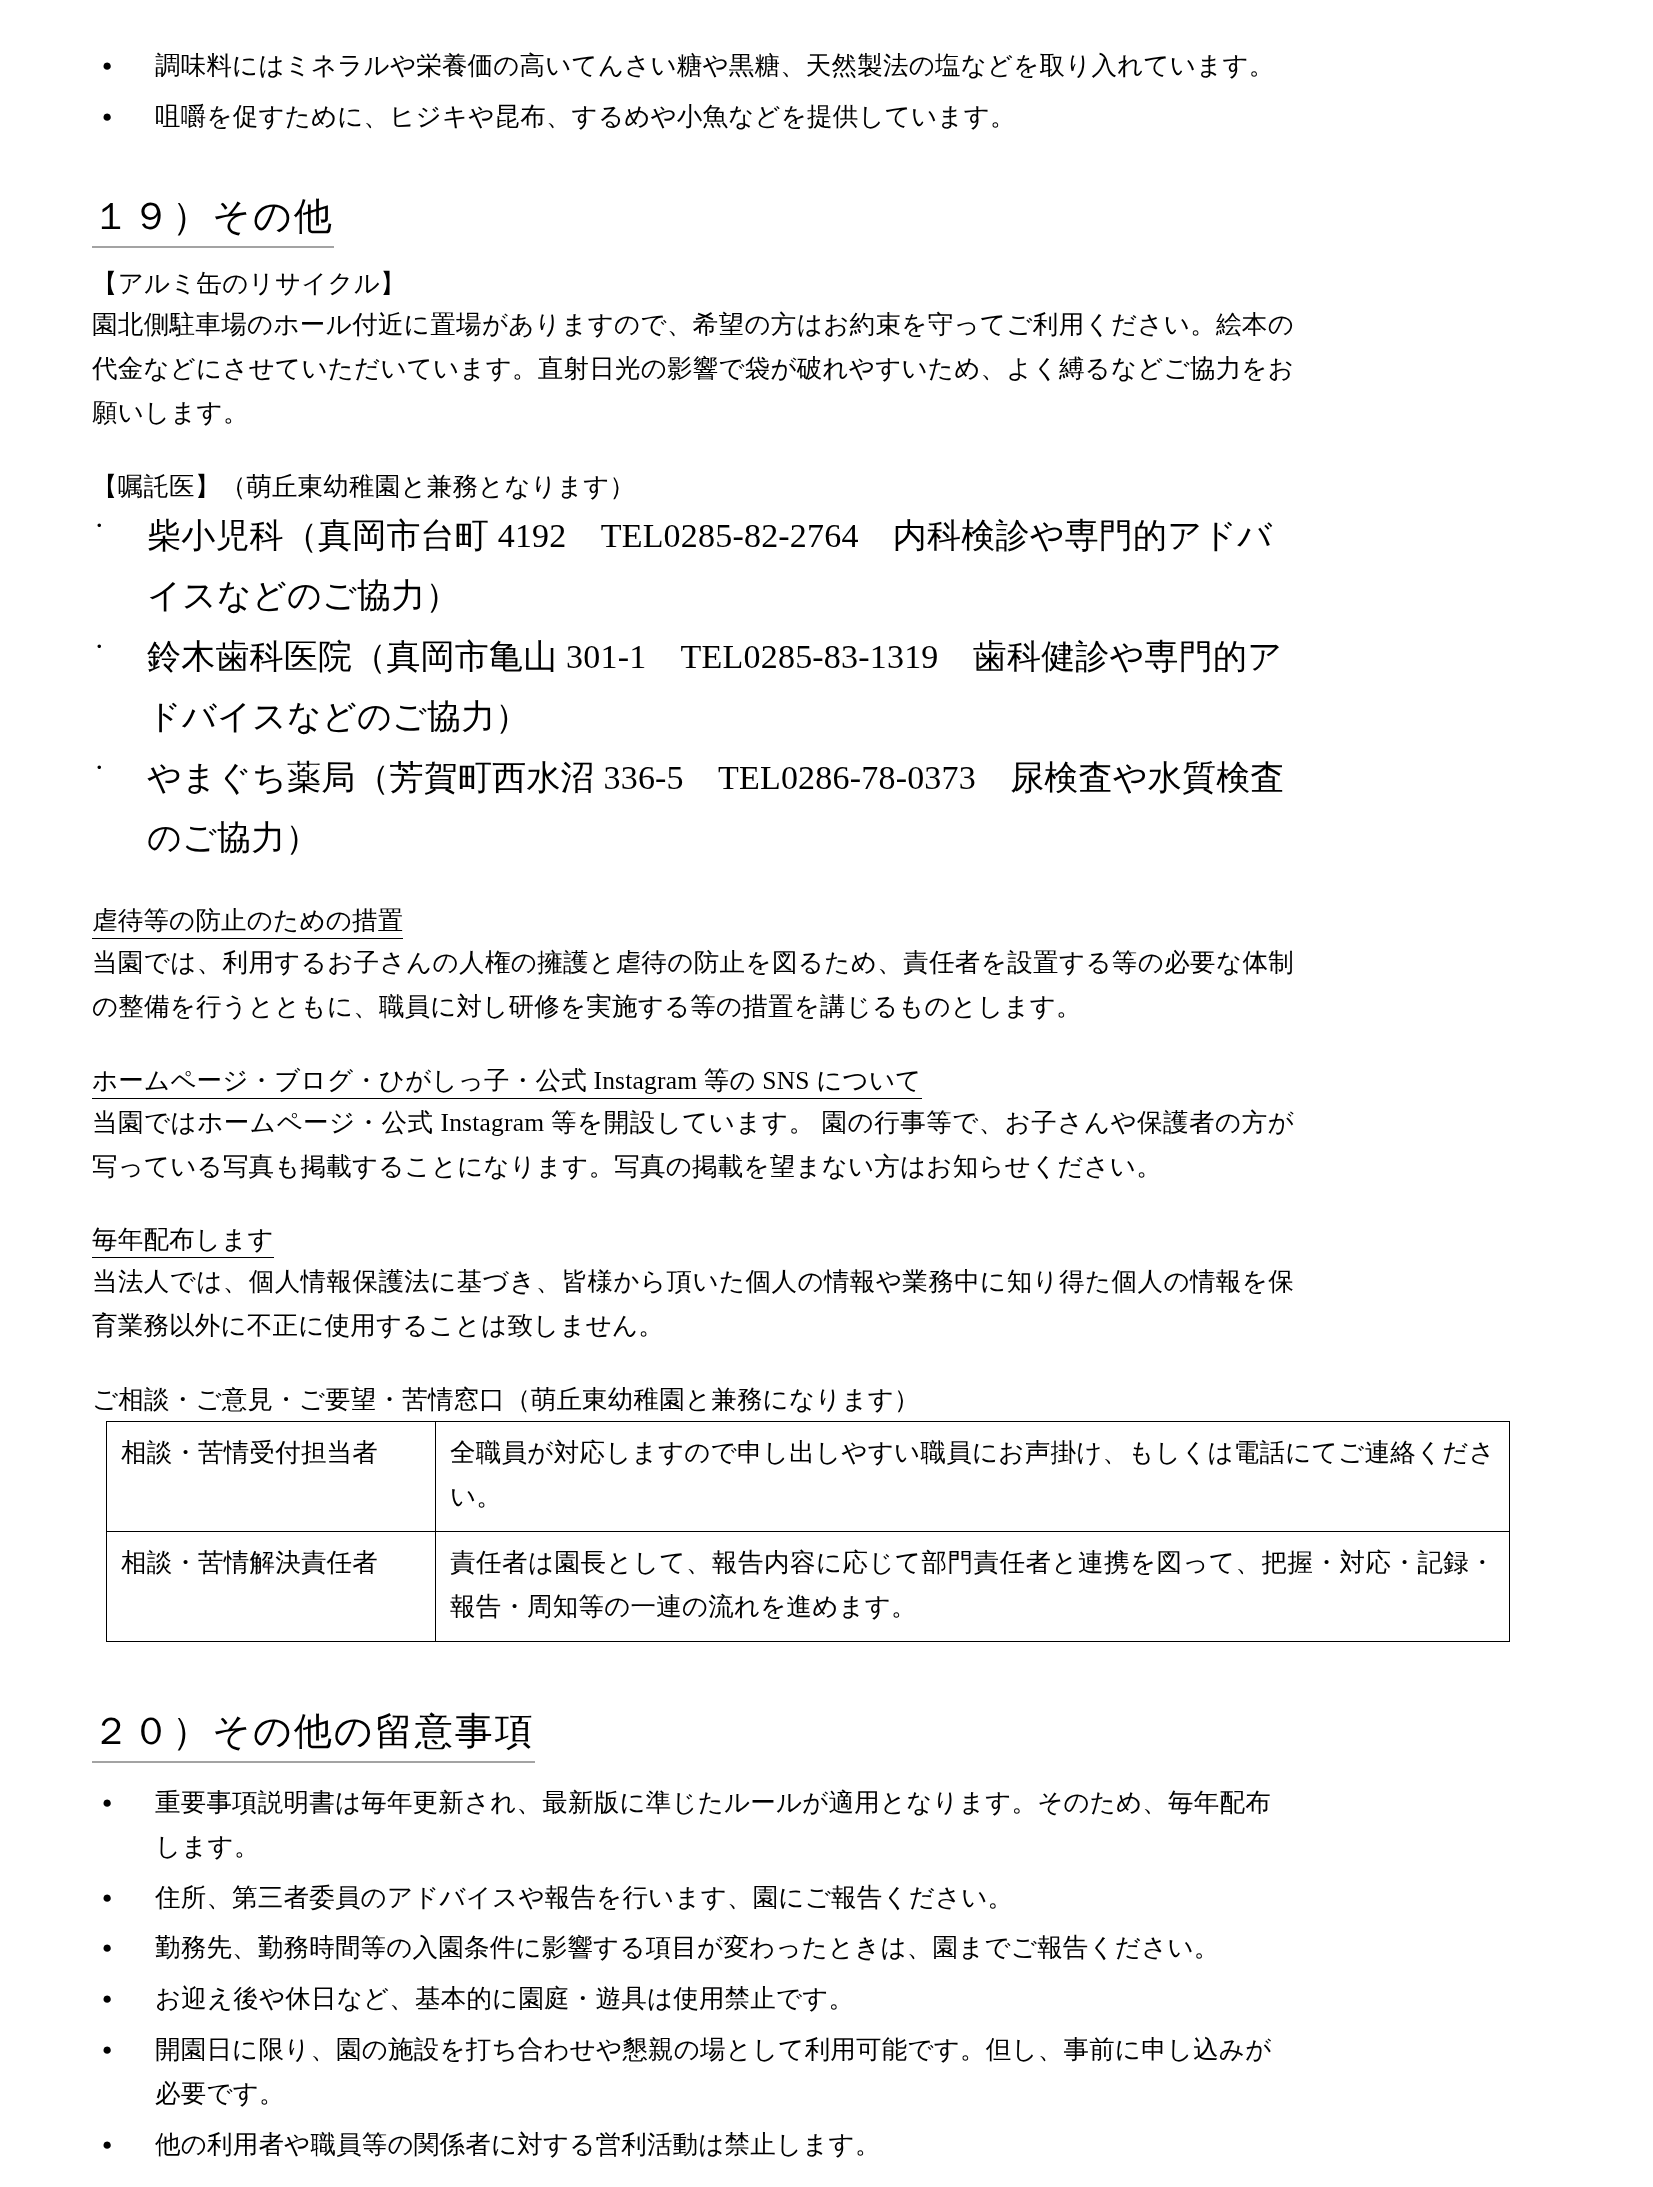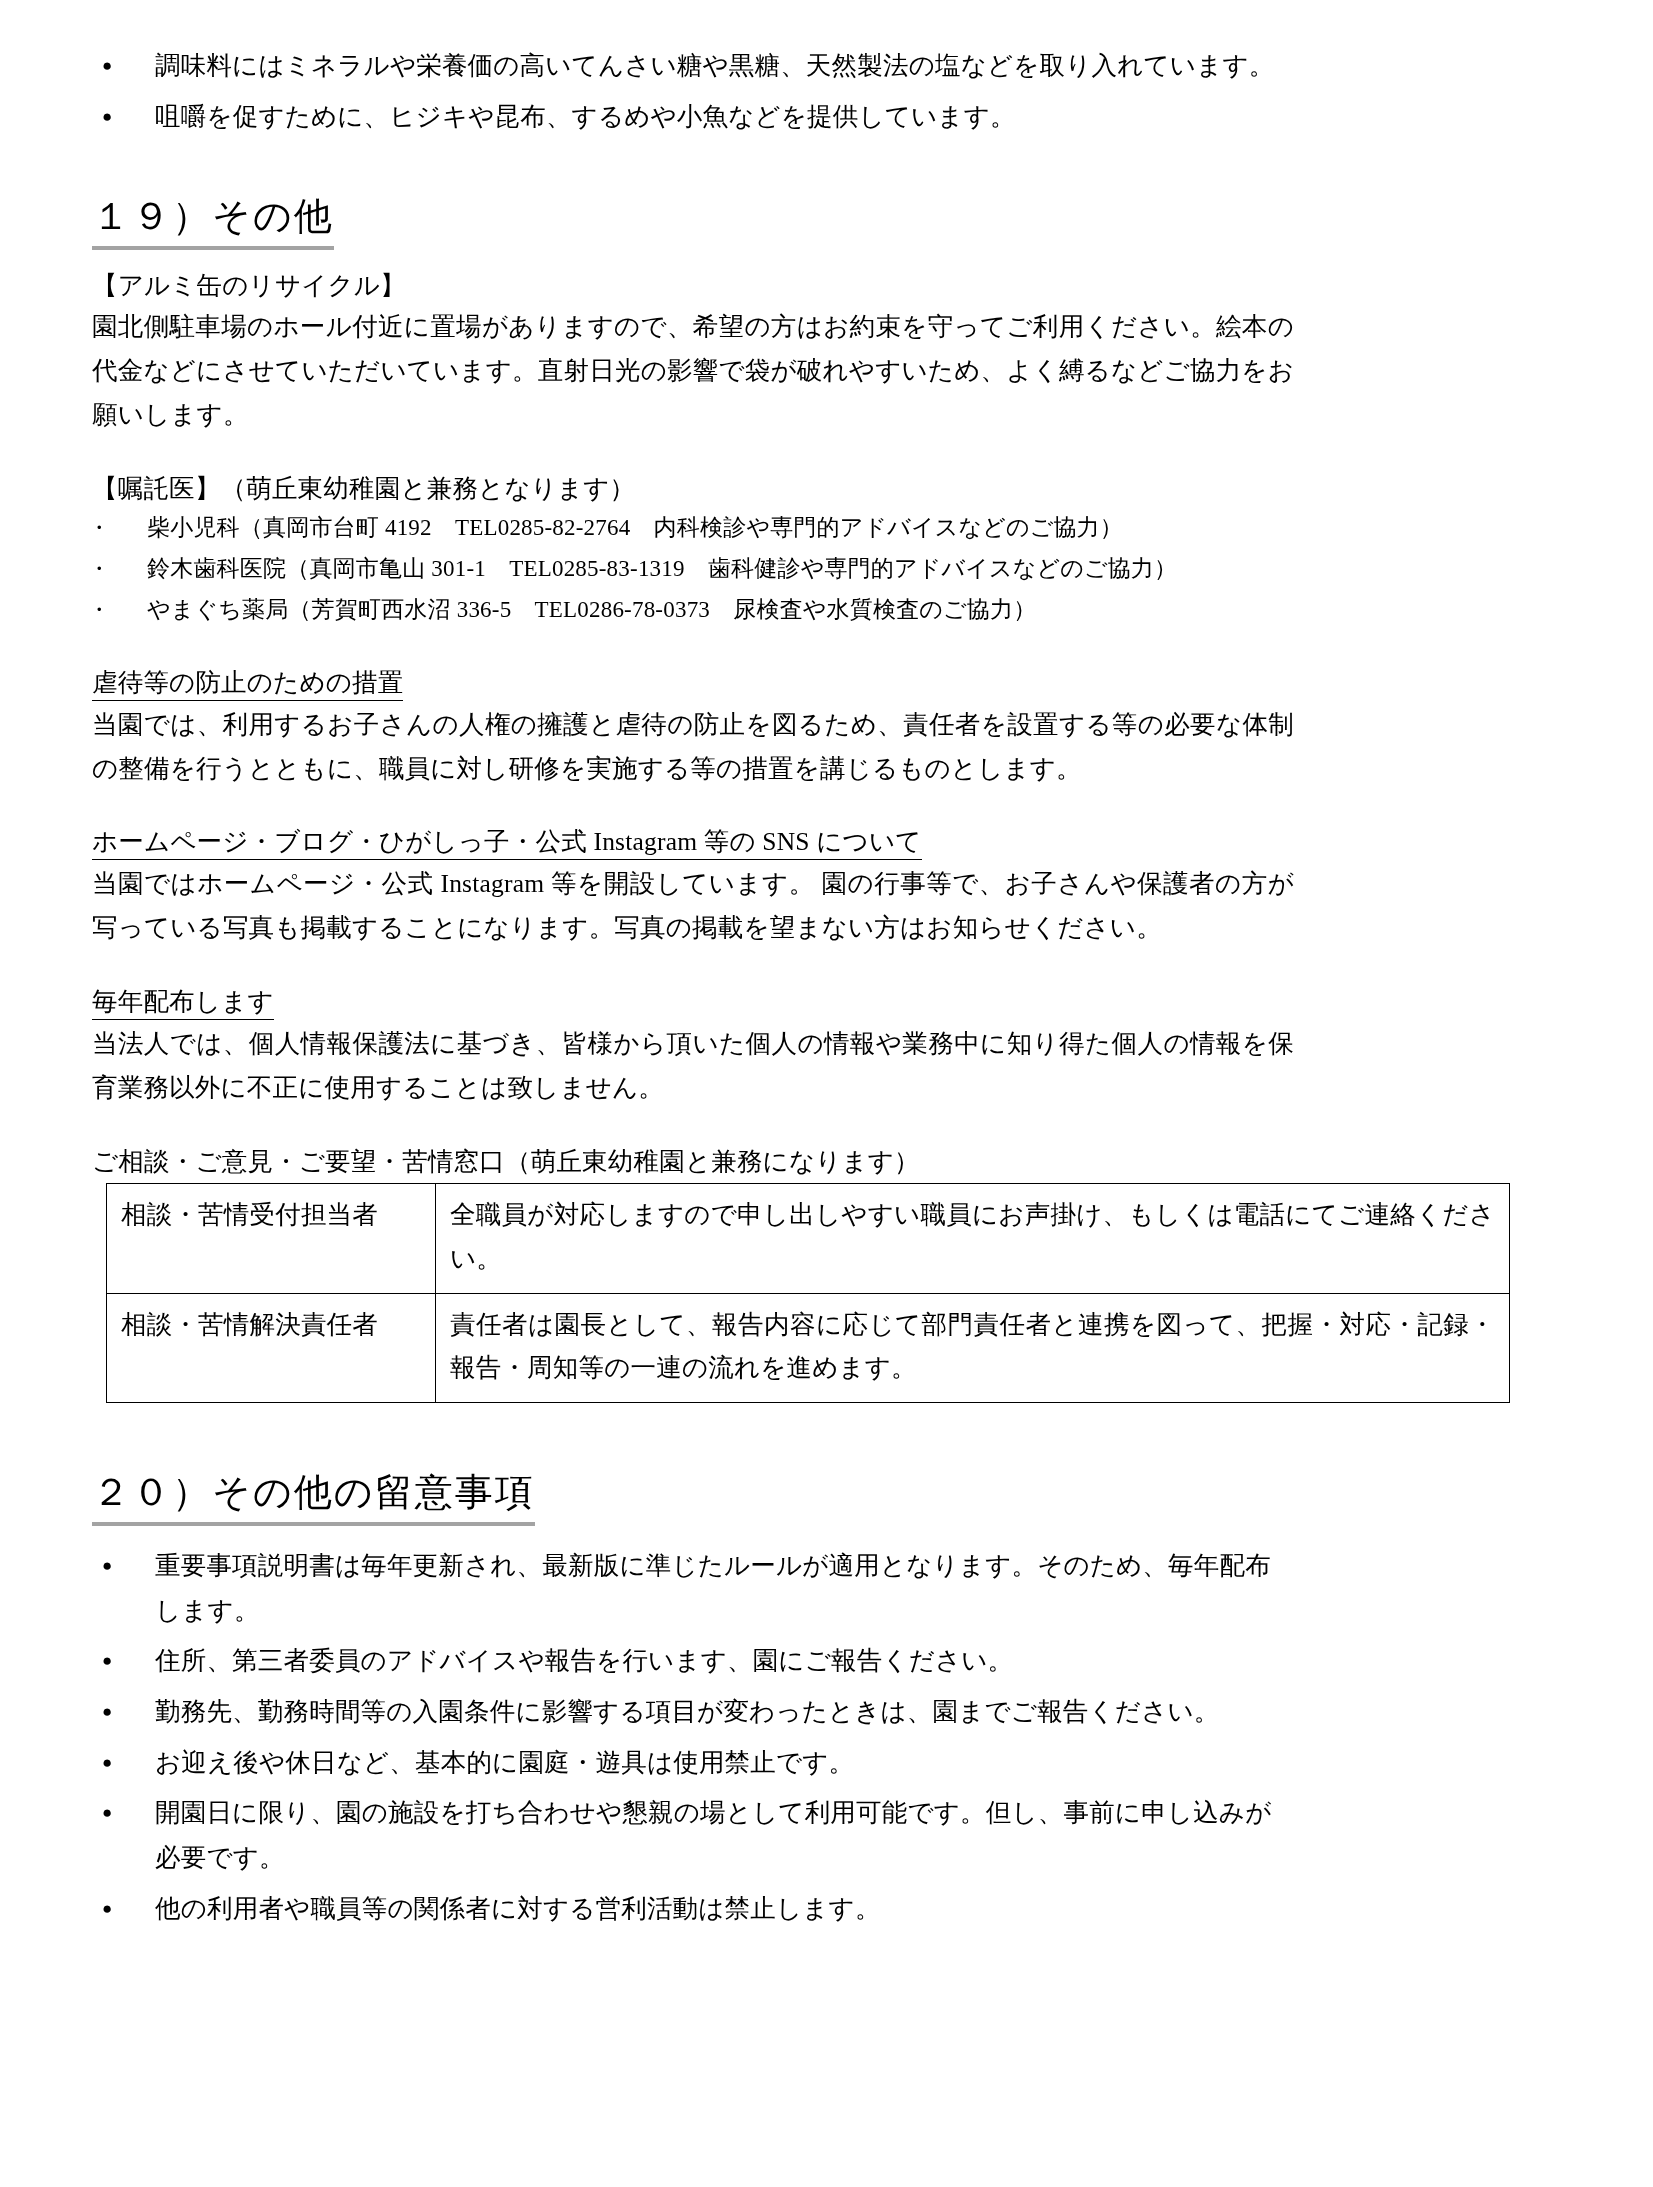--- a/index.html
+++ b/index.html
@@ -58,40 +58,40 @@
   }
 
   ul.dots {
     list-style: none;
     margin: 0;
     padding: 0;
   }
   ul.dots > li {
     position: relative;
     padding-left: 55px;
-    font-size: 23px;
+    font-size: 34px;
     line-height: 1.78;
     letter-spacing: 0.2px;
   }
   ul.dots > li::before {
     content: "・";
     position: absolute;
     left: -4px;
     top: 0;
     font-size: 22px;
   }
 
   
   h2.section-title {
     font-size: 38px;
     font-weight: normal;
     margin: 0;
     padding: 0 0 4px 0;
     display: inline-block;
-    border-bottom: 4px solid #a3a3a3;
+    border-bottom: 2px solid #a3a3a3;
     letter-spacing: 2px;
     font-family: "Liberation Serif", "DejaVu Serif", serif;
   }
   .section-title-wrap { margin: 0 0 18px 0; }
 
   h3.sub-underline {
     font-size: 25.5px;
     font-weight: normal;
     margin: 0 0 2px 0;
     display: inline-block;

